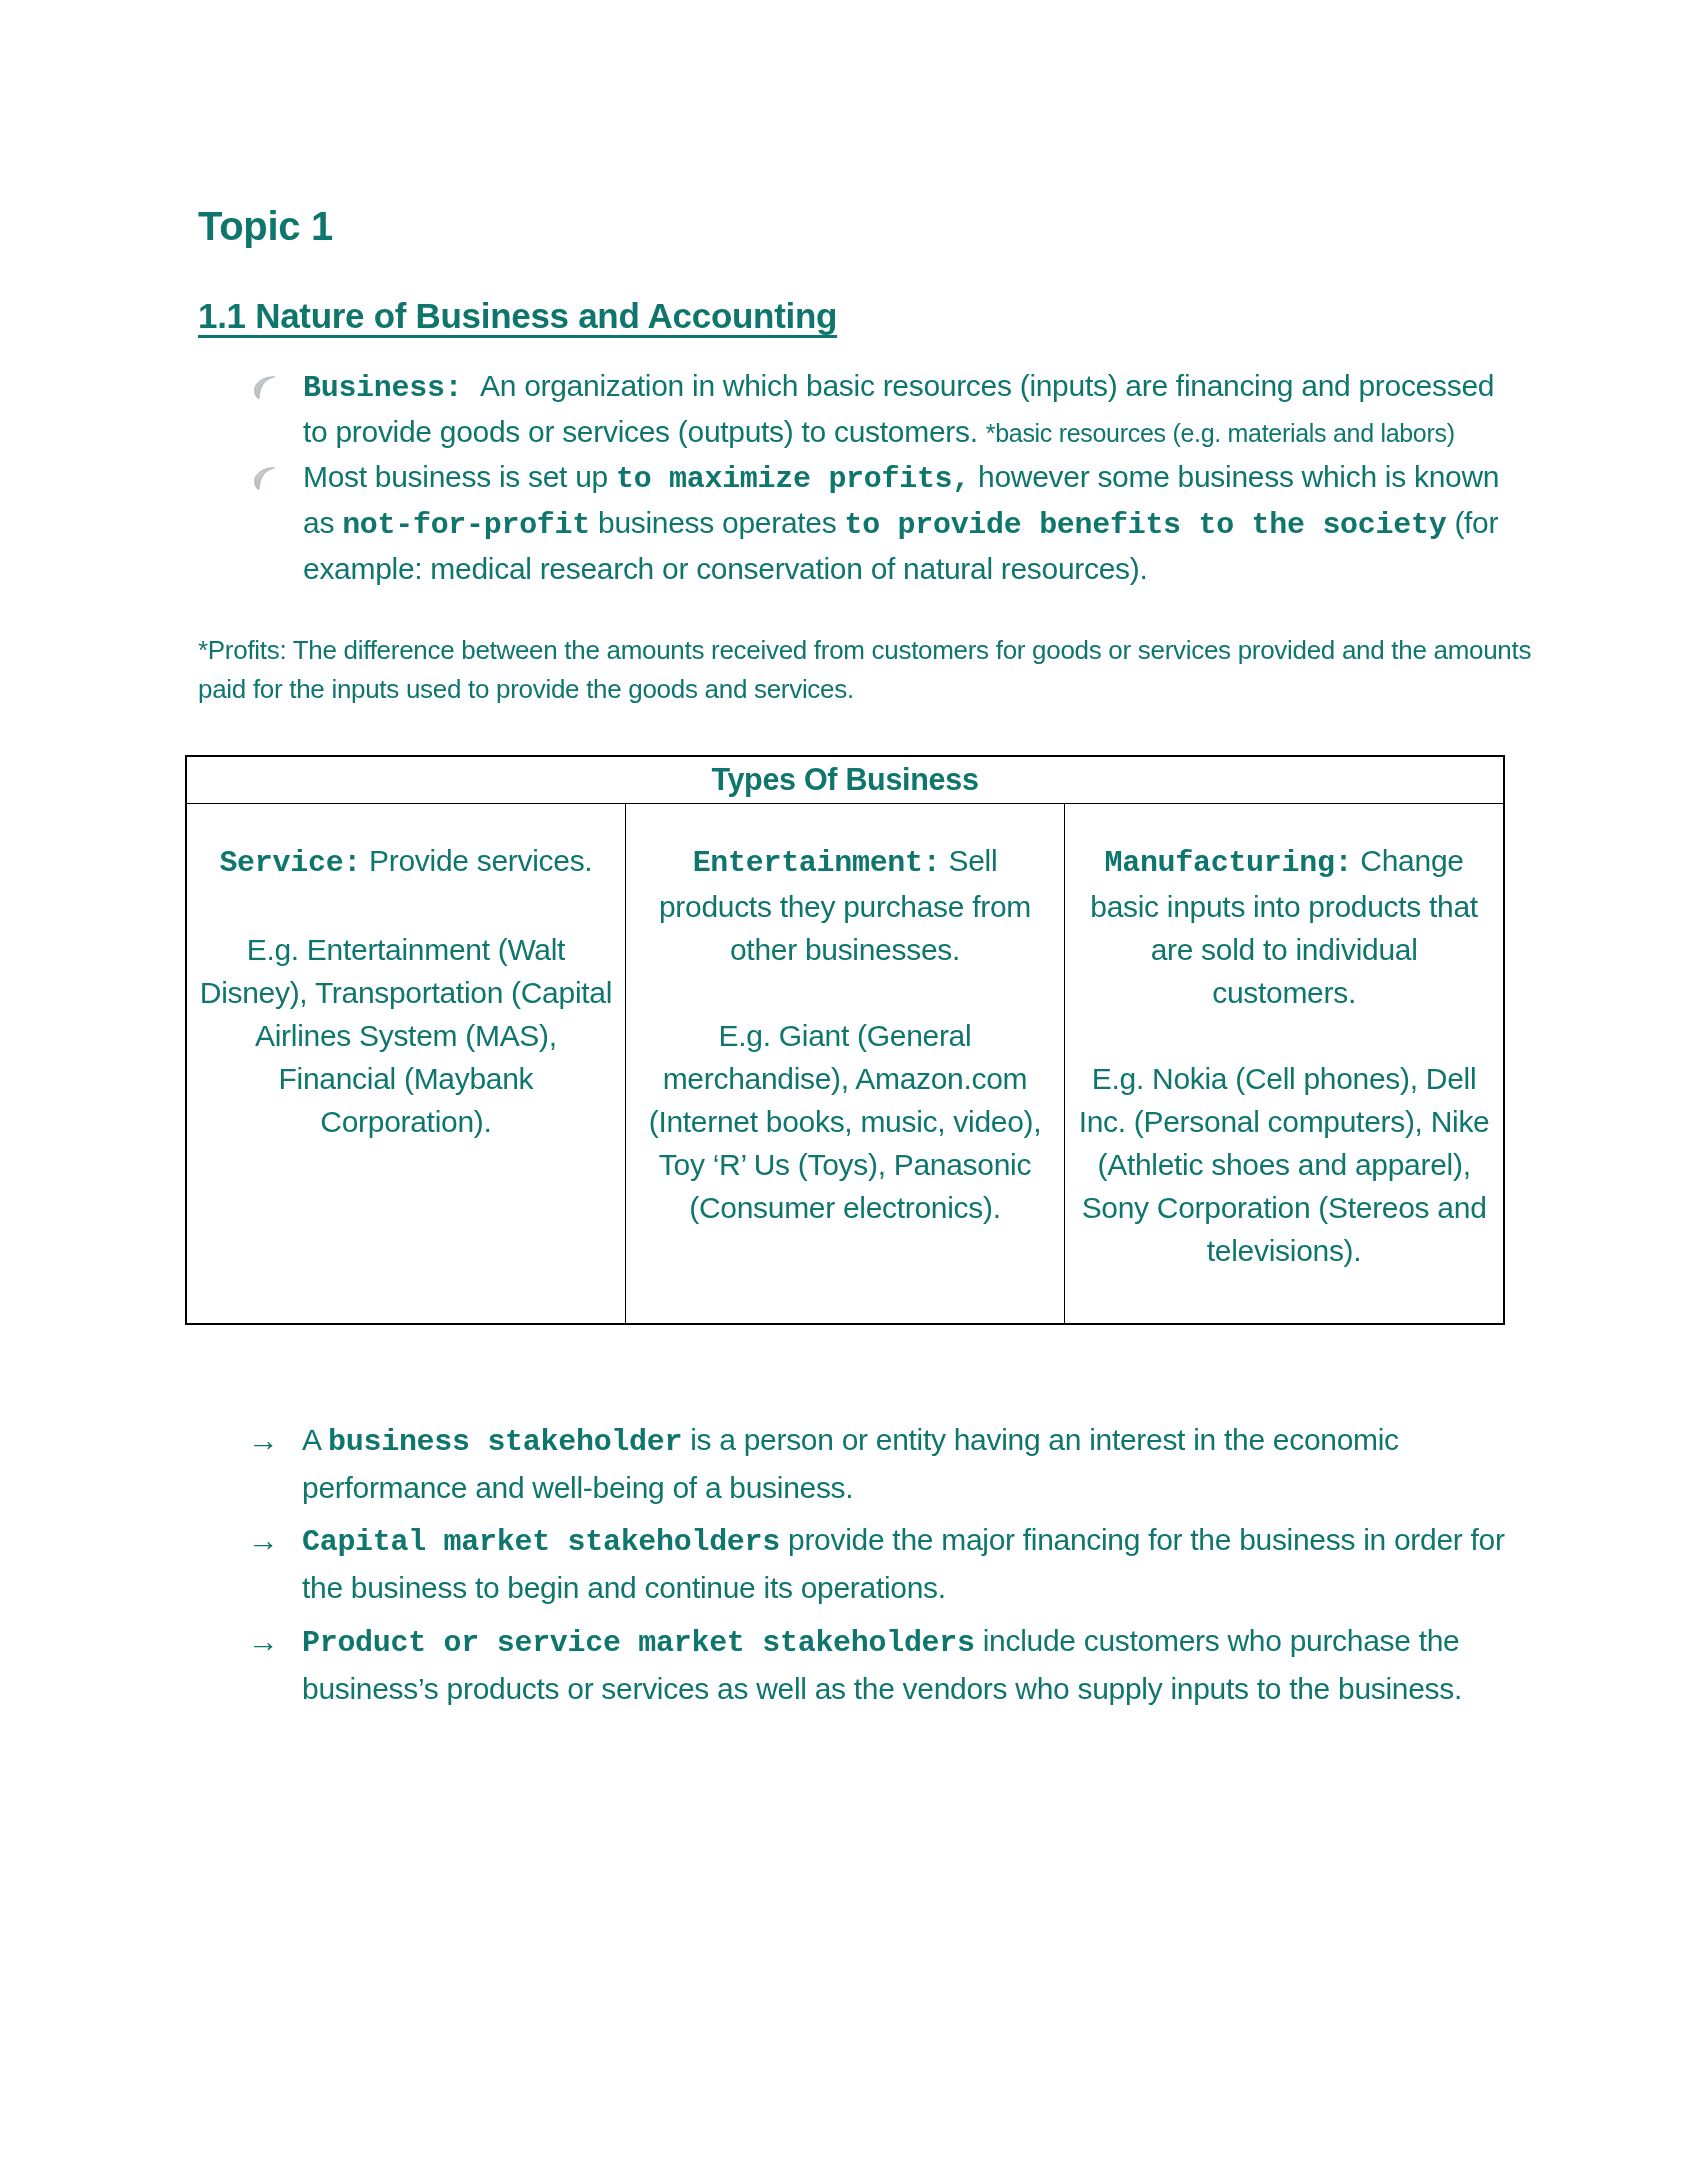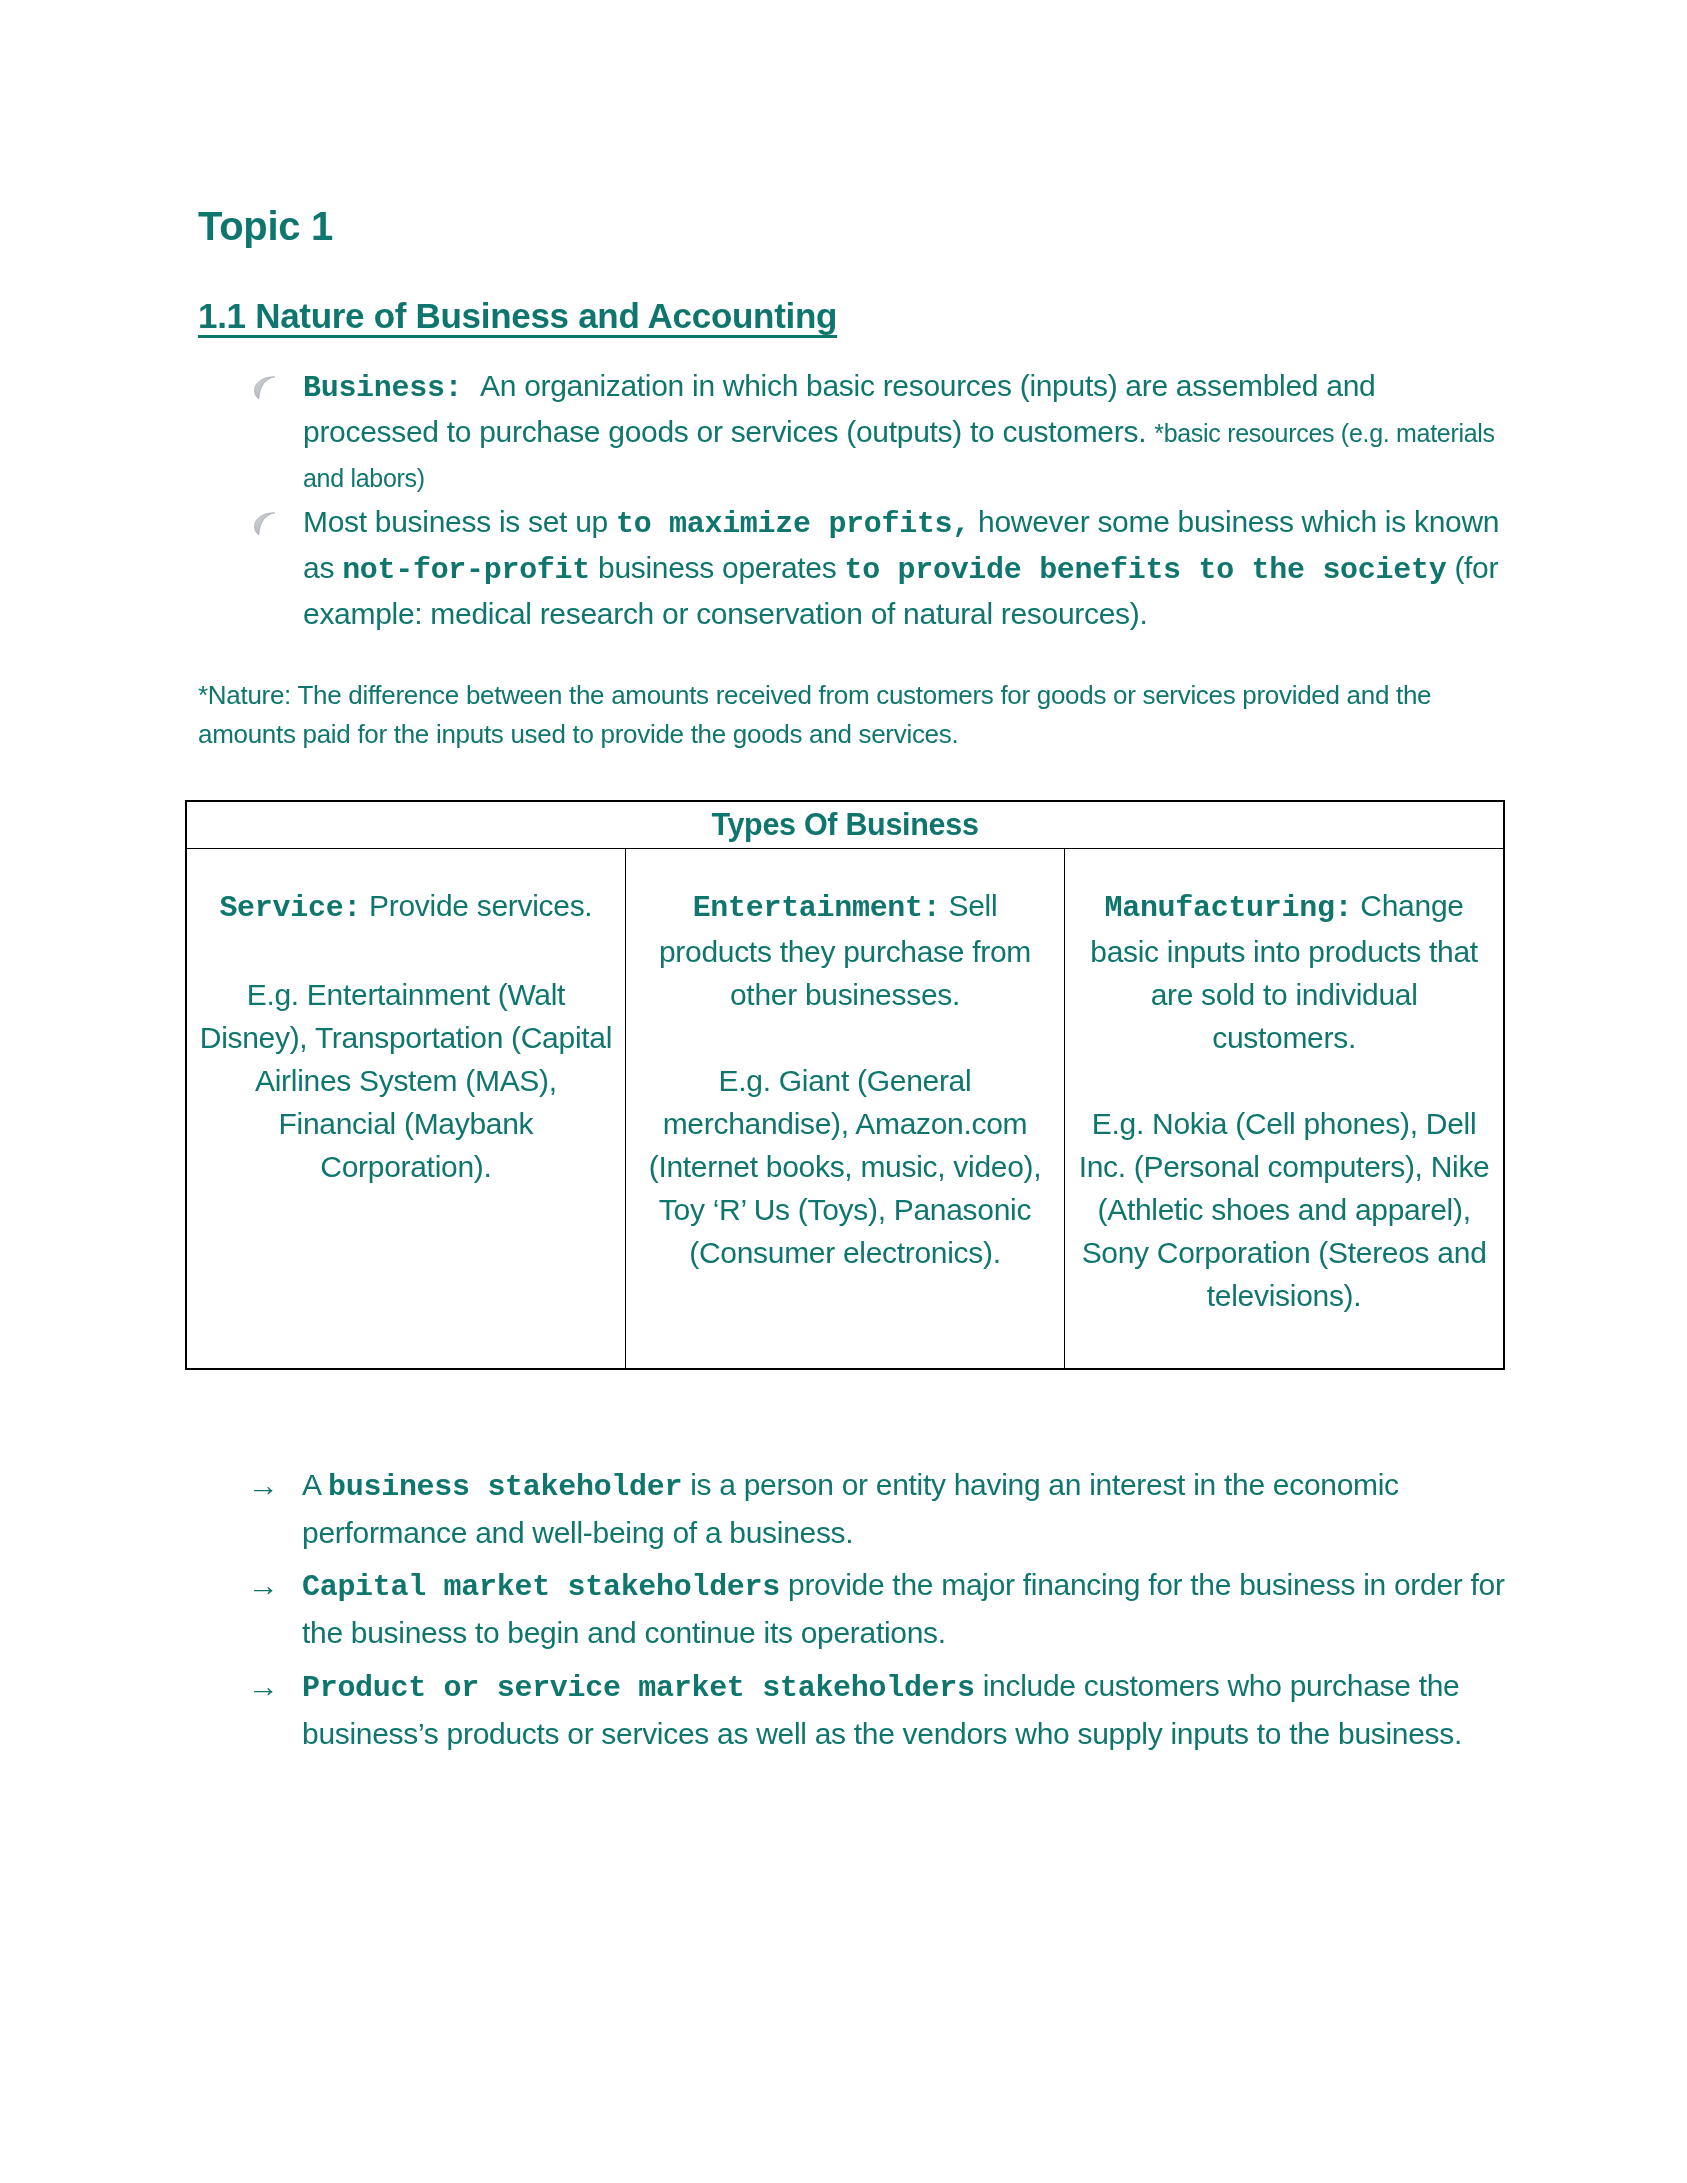--- a/index.html
+++ b/index.html
@@ -86,31 +86,31 @@
 
   <h1 class="h1">Topic 1</h1>
 
   <h2 class="h2">1.1 Nature of Business and Accounting</h2>
 
   <ul class="bullets">
     <li>
       <svg class="bullet-icon" viewBox="0 0 32 36">
         <path d="M28 3 C 16 6, 9.5 14, 8.5 30 C 4.5 28, 1.8 22, 3.8 15.5 C 6.5 8, 16 2.5, 28 3 Z" fill="url(#crescentGrad)" stroke="#8d9399" stroke-width="0.6"></path>
       </svg>
-      <span class="bold">Business: </span><span>An organization in which basic resources (inputs) are assembled and processed to purchase goods or services (outputs) to customers. </span><span class="small">*basic resources (e.g. materials and labors)</span>
+      <span class="bold">Business: </span><span>An organization in which basic resources (inputs) are financing and processed to provide goods or services (outputs) to customers. </span><span class="small">*basic resources (e.g. materials and labors)</span>
     </li>
     <li>
       <svg class="bullet-icon" viewBox="0 0 32 36">
         <path d="M28 3 C 16 6, 9.5 14, 8.5 30 C 4.5 28, 1.8 22, 3.8 15.5 C 6.5 8, 16 2.5, 28 3 Z" fill="url(#crescentGrad)" stroke="#8d9399" stroke-width="0.6"></path>
       </svg>
       <span>Most business is set up </span><span class="bold">to maximize profits,</span><span> however some business which is known as </span><span class="bold">not-for-profit</span><span> business operates </span><span class="bold">to provide benefits to the society</span><span> (for example: medical research or conservation of natural resources).</span>
     </li>
   </ul>
 
-  <p class="footnote">*Nature: The difference between the amounts received from customers for goods or services provided and the amounts paid for the inputs used to provide the goods and services.</p>
+  <p class="footnote">*Profits: The difference between the amounts received from customers for goods or services provided and the amounts paid for the inputs used to provide the goods and services.</p>
 
   <table class="types">
     <tbody>
         <tr>
       <td class="title-cell" colspan="3">Types Of Business</td>
     </tr>
     <tr>
       <td class="cell">
         <p class="def"><span class="bold">Service:</span><span> Provide services.</span></p>
         <p class="eg">E.g. Entertainment (Walt Disney), Transportation (Capital Airlines System (MAS), Financial (Maybank Corporation).</p>

